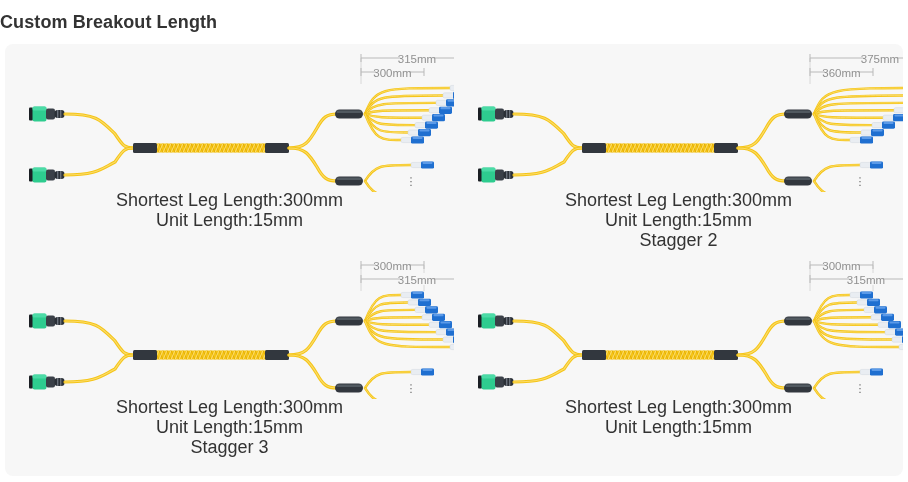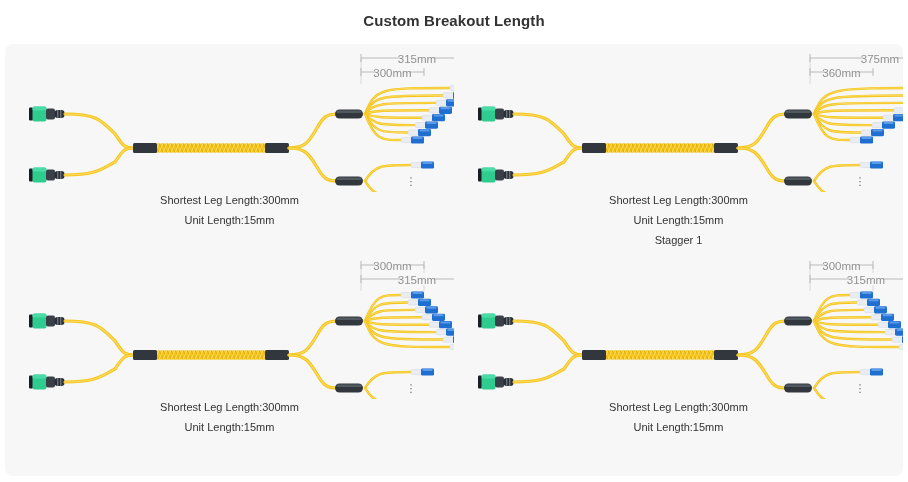--- a/index.html
+++ b/index.html
@@ -3,22 +3,21 @@
 <meta charset="utf-8">
 <style>
   * { box-sizing: border-box; margin: 0; padding: 0; }
   html, body {
     width: 908px; height: 482px;
     background: #ffffff;
     font-family: "Liberation Sans", sans-serif;
     overflow: hidden;
   }
   #page-title {
-    text-align: center;
-    font-size: 15px;
+    font-size: 18px;
     font-weight: bold;
     color: #333333;
     padding-top: 12px;
     letter-spacing: .1px;
   }
   #panel {
     position: absolute;
     left: 5px; top: 44px;
     width: 898px; height: 432px;
     background: #f7f7f7;
@@ -33,21 +32,21 @@
   .cell.c2 { left: 0;   top: 207px; }
   .cell.c3 { left: 449px; top: 207px; }
 
   .diagram { position: absolute; left: 0; top: 0; width: 449px; height: 148px; }
   .caption {
     position: absolute;
     left: 0; top: 146px;
     width: 449px;
     text-align: center;
     color: #333333;
-    font-size: 11px;
+    font-size: 18px;
     line-height: 20px;
   }
   .caption div { white-space: nowrap; }
 </style>
 </head>
 <body>
 
 <div id="page-title">Custom Breakout Length</div>
 
 <div id="panel">
@@ -422,21 +421,21 @@
             <path d="M356 28 H419" stroke="#b9b9b9" stroke-width="1" fill="none"></path>
             <path d="M356 24 V32" stroke="#b9b9b9" stroke-width="1"></path>
             <path d="M419 24 V32" stroke="#b9b9b9" stroke-width="1"></path>
             <rect x="371" y="22" width="33" height="12" fill="#f7f7f7"></rect>
             <text x="387.5" y="32.5" fill="#909090" font-size="11.5" text-anchor="middle" font-family="&quot;Liberation Sans&quot;, sans-serif">360mm</text>
           </g>
         </svg></div>
       <div class="caption">
         <div>Shortest Leg Length:300mm</div>
         <div>Unit Length:15mm</div>
-        <div>Stagger 1</div>
+        <div>Stagger 2</div>
       </div>
     </div>
     <div class="cell c2">
       <div class="diagram"><svg viewBox="0 0 449 148" width="449" height="148">
           <g>
             <rect x="24" y="63.5" width="4" height="13" rx="1" fill="#1b1f24"></rect>
             <rect x="27.5" y="62.5" width="14" height="15" rx="2" fill="#2ecc8f"></rect>
             <rect x="27.5" y="62.5" width="14" height="4" rx="1.5" fill="#56e0ae" opacity=".75"></rect>
             <rect x="41" y="64.5" width="9" height="11" rx="2" fill="#3b4048"></rect>
             <rect x="49.5" y="66" width="10" height="8" rx="3" fill="#2b3037"></rect>
@@ -613,20 +612,21 @@
             <path d="M356 28 H468" stroke="#b9b9b9" stroke-width="1" fill="none"></path>
             <path d="M356 24 V32" stroke="#b9b9b9" stroke-width="1"></path>
             <path d="M468 24 V32" stroke="#b9b9b9" stroke-width="1"></path>
             <rect x="395.5" y="22" width="33" height="12" fill="#f7f7f7"></rect>
             <text x="412" y="32.5" fill="#909090" font-size="11.5" text-anchor="middle" font-family="&quot;Liberation Sans&quot;, sans-serif">315mm</text>
           </g>
         </svg></div>
       <div class="caption">
         <div>Shortest Leg Length:300mm</div>
         <div>Unit Length:15mm</div>
+        <div>Stagger 3</div>
       </div>
     </div>
     <div class="cell c3">
       <div class="diagram"><svg viewBox="0 0 449 148" width="449" height="148">
           <g>
             <rect x="24" y="63.5" width="4" height="13" rx="1" fill="#1b1f24"></rect>
             <rect x="27.5" y="62.5" width="14" height="15" rx="2" fill="#2ecc8f"></rect>
             <rect x="27.5" y="62.5" width="14" height="4" rx="1.5" fill="#56e0ae" opacity=".75"></rect>
             <rect x="41" y="64.5" width="9" height="11" rx="2" fill="#3b4048"></rect>
             <rect x="49.5" y="66" width="10" height="8" rx="3" fill="#2b3037"></rect>

